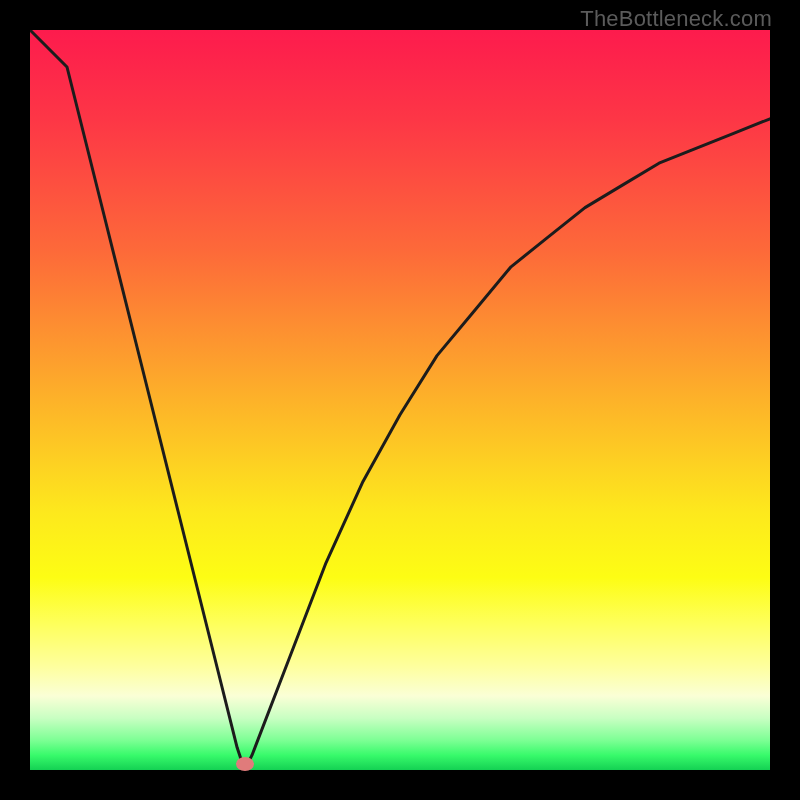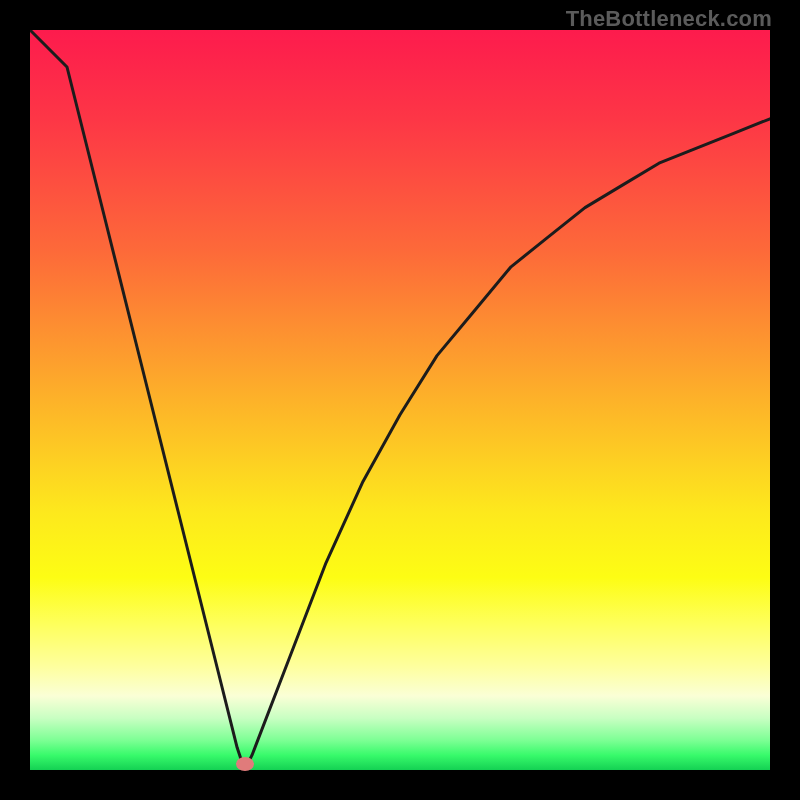--- a/index.html
+++ b/index.html
@@ -31,21 +31,21 @@
     top: 0;
     width: 100%;
     height: 100%;
   }
   .watermark {
     position: absolute;
     top: 6px;
     right: 28px;
     color: #5b5b5b;
     font-size: 22px;
-    font-weight: 700;
+    font-weight: 400;
     letter-spacing: 0.2px;
   }
   .curve-svg {
     position: absolute;
     left: 0;
     top: 0;
     width: 100%;
     height: 100%;
   }
   .marker {

